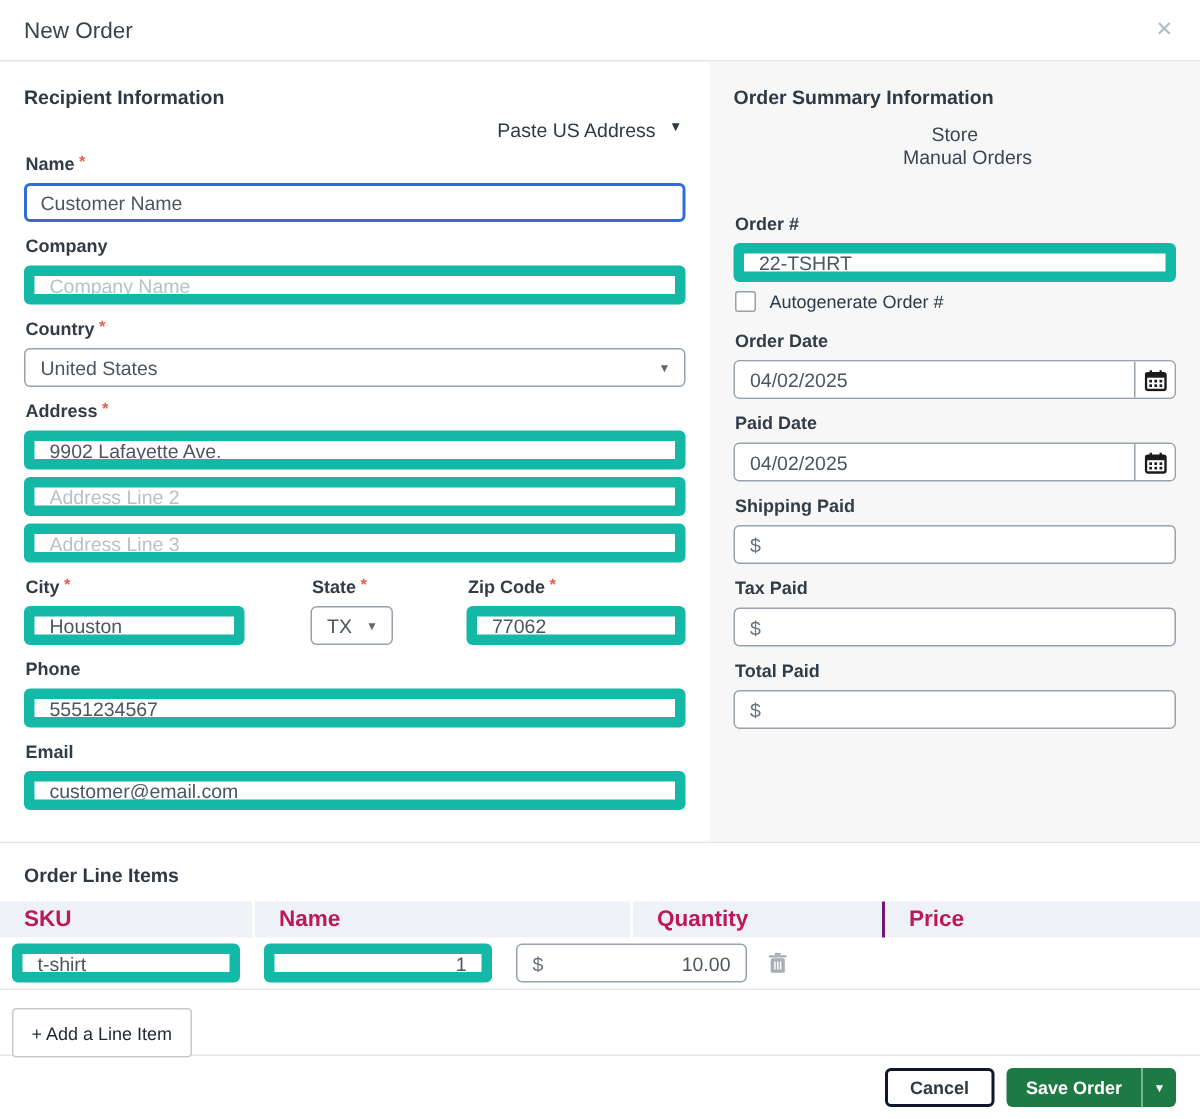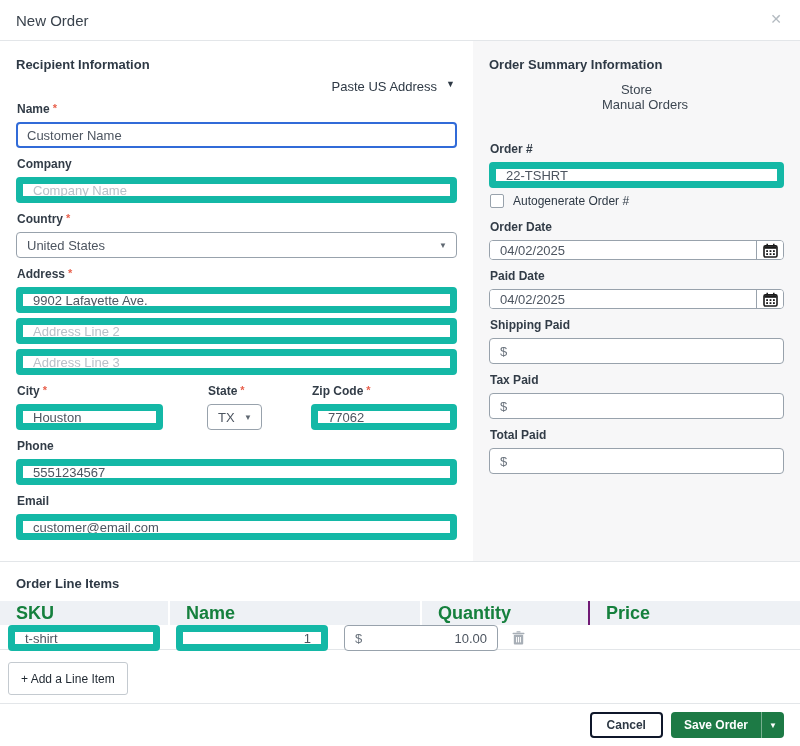--- a/index.html
+++ b/index.html
@@ -66,21 +66,21 @@
   .store-row .store-val { margin-left: 17px; }
 
   .check-row { display: flex; align-items: flex-start; margin: 6px 0 10px 1px; height: 16px; }
   .checkbox {
     width: 14px; height: 14px; border: 1px solid #98a2ac; border-radius: 2px; background: #fff;
     display: inline-block; cursor: pointer; flex: none;
   }
   .check-row .check-lbl { font-size: 12px; color: #2e3945; margin-left: 9px; }
 
   .date-wrap {
-    display: flex; height: 20px; border: 1px solid #98a2ac; border-radius: 4px; background: #fff; overflow: hidden;
+    display: flex; height: 26px; border: 1px solid #98a2ac; border-radius: 4px; background: #fff; overflow: hidden;
   }
   .date-wrap input {
     flex: 1; border: none; outline: none; padding: 0 10px; font-size: 13px; color: #4d5560; min-width: 0;
     font-family: "Liberation Sans", sans-serif;
   }
   .cal-btn {
     width: 27px; border: none; border-left: 1px solid #98a2ac; background: #fff; cursor: pointer;
     display: flex; align-items: center; justify-content: center; flex: none;
   }
 
@@ -92,26 +92,26 @@
   .money-wrap input {
     flex: 1; border: none; outline: none; margin-left: 6px; font-size: 13px; color: #4d5560; min-width: 0;
     font-family: "Liberation Sans", sans-serif; background: transparent;
   }
   .money-wrap input.right { text-align: right; }
 
   
   .line-items { height: 142px; border-top: 1px solid #e3e6e9; }
   .li-title { padding: 14px 16px 10px 16px; }
   .li-head { display: flex; background: #eef1f5; height: 24px; align-items: center; }
-  .li-head .hc { font-size: 18px; font-weight: bold; color: #15803d; padding-left: 16px; height: 24px; line-height: 24px; }
+  .li-head .hc { font-size: 15px; font-weight: bold; color: #be185d; padding-left: 16px; height: 24px; line-height: 24px; }
   .hc-sku { width: 168px; }
   .hc-name { width: 252px; border-left: 2px solid #fff; }
   .hc-qty { width: 168px; border-left: 2px solid #fff; }
   .hc-price { flex: 1; border-left: 2px solid #701a75; }
-  .li-row { display: flex; align-items: flex-start; height: 25px; border-bottom: 1px solid #e3e6e9; }
+  .li-row { display: flex; align-items: center; height: 35px; border-bottom: 1px solid #e3e6e9; }
   .rc { padding: 0 8px; }
   .rc-sku { width: 168px; }
   .rc-name { width: 252px; }
   .rc-qty { width: 168px; }
   .rc-price { flex: 1; display: flex; align-items: center; }
   .rc .text-input, .rc .money-wrap { height: 26px; }
   .qty-input { text-align: right; }
   .price-money { width: 154px; }
   .trash-btn { background: none; border: none; cursor: pointer; margin-left: 12px; padding: 2px; display: flex; }
 

